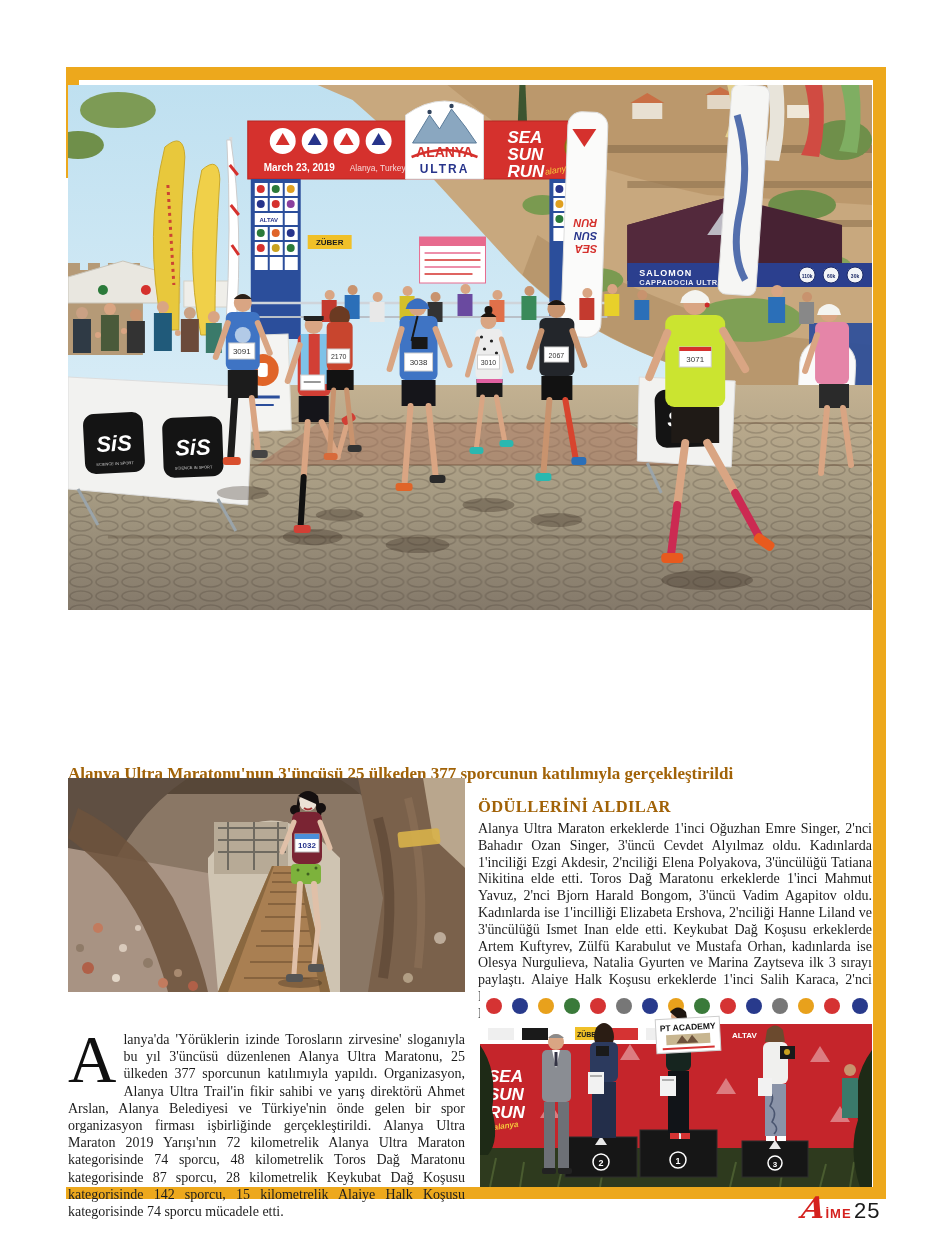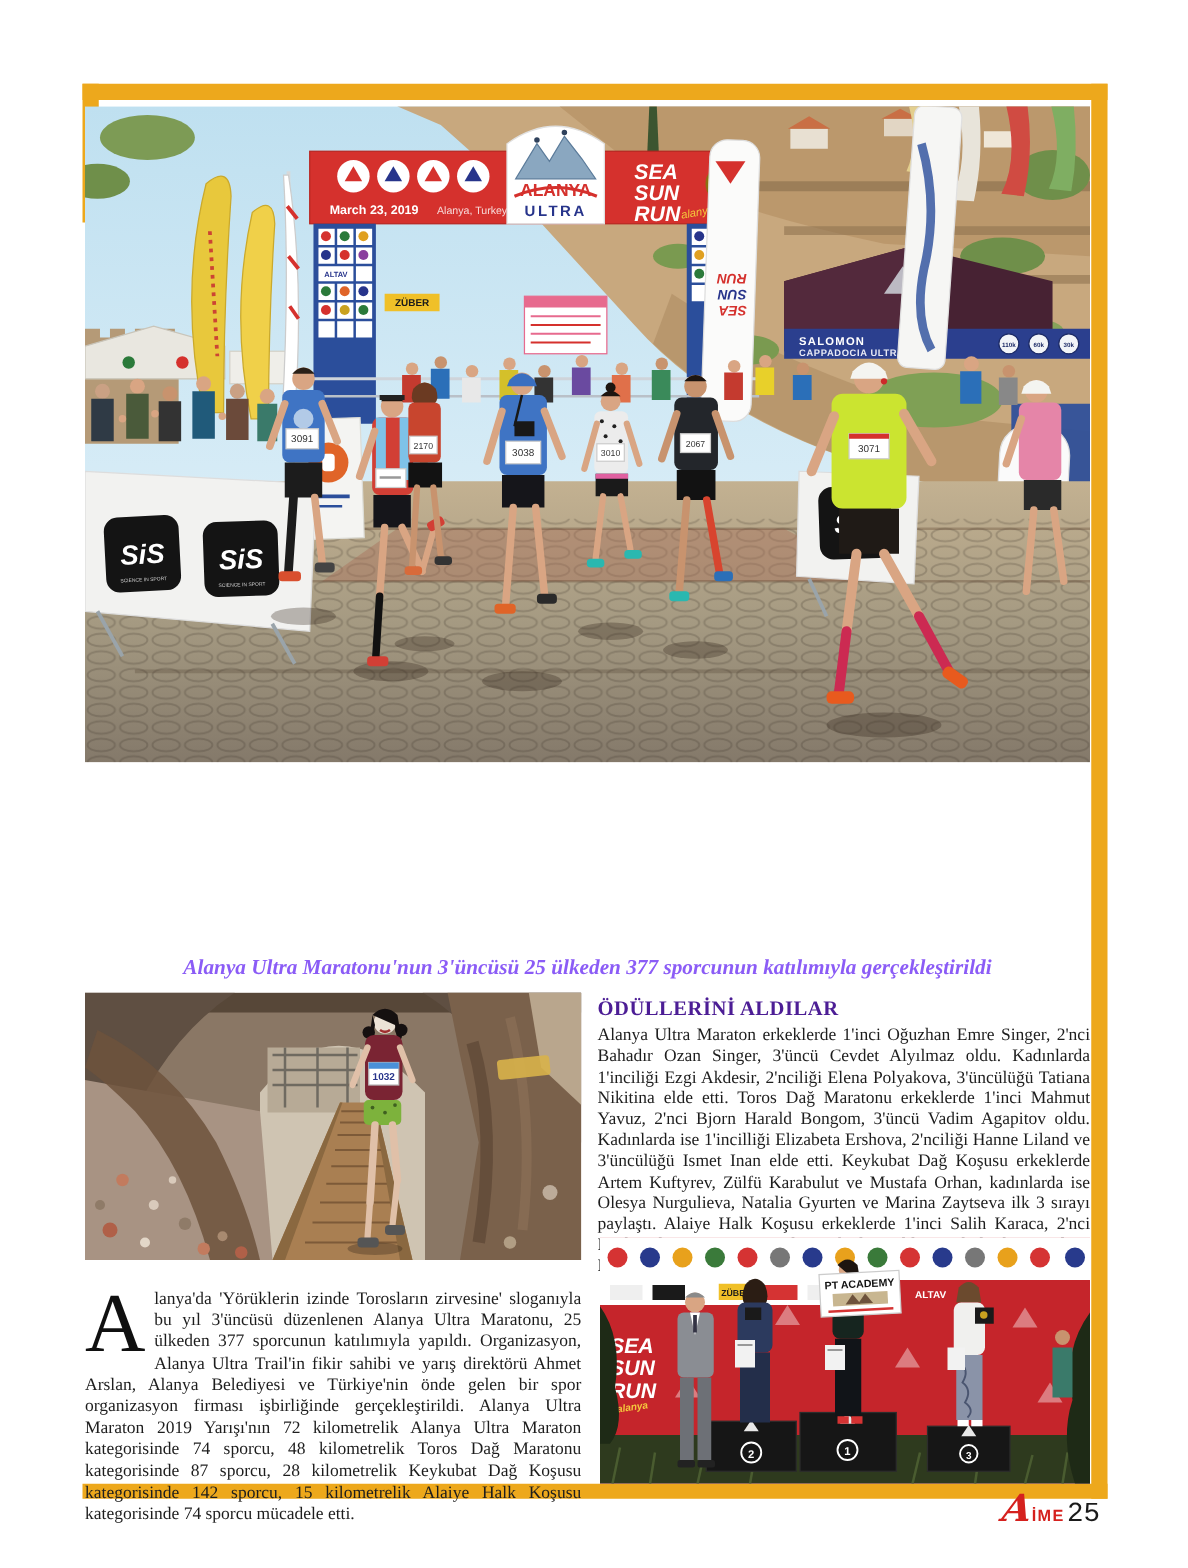--- a/index.html
+++ b/index.html
@@ -6,25 +6,25 @@
   .page{position:relative;width:950px;height:1254px;background:#fff;overflow:hidden;
         font-family:"Liberation Serif",serif;}
   .bar{position:absolute;background:#EDA81C;}
   .bar-top{left:66px;top:67px;width:820px;height:13px;}
   .bar-right{left:873px;top:67px;width:13px;height:1132px;}
   .bar-bottom{left:66px;top:1187px;width:820px;height:12px;}
   .bar-leftstub{left:66px;top:67px;width:13px;height:111px;}
   .photo{position:absolute;overflow:hidden;}
   .photo svg{display:block;}
   .main-photo{left:68px;top:85px;width:804px;height:525px;}
-  .trail-photo{left:68px;top:794px;width:453px;height:214px;}
+  .trail-photo{left:68px;top:778px;width:453px;height:214px;}
   .podium-photo{left:480px;top:990px;width:392px;height:197px;}
   .headline-wrap{position:absolute;left:68px;top:614px;width:804px;height:150px;}
-  .subtitle{position:absolute;left:68px;top:764px;width:804px;text-align:center;
-            font-style:italic;font-weight:bold;font-size:17px;color:#8b5cf6;}
+  .subtitle{position:absolute;left:68px;top:764px;width:804px;text-align:left;
+            font-weight:bold;font-size:17px;color:#a16207;}
   .col-left-text{position:absolute;left:68px;top:1031px;width:397px;
                  font-size:14px;line-height:17.2px;text-align:justify;color:#1d1d1d;}
   .dropcap{float:left;font-family:"Liberation Serif",serif;font-size:67px;line-height:52px;
            padding:2px 7px 0 0;color:#101010;}
   .col-right{position:absolute;left:478px;top:797px;width:394px;}
   .awards-heading{font-weight:bold;font-size:16.5px;letter-spacing:.4px;margin:0 0 4px 0;
                   font-family:"Liberation Serif",serif;}
   .awards-body{font-size:14px;line-height:16.8px;text-align:justify;color:#1d1d1d;margin:0;}
   .footer{position:absolute;right:70px;top:1195px;display:flex;align-items:baseline;}
   .footer .brand-a{color:#d5211e;font-family:"DejaVu Serif",serif;font-weight:bold;
@@ -584,21 +584,21 @@
       <rect x="240" y="186" width="16" height="8" rx="3" fill="#555555"></rect>
     </g>
   </svg>
   </div>
 
   <div class="col-left-text">
     <span class="dropcap">A</span><span>lanya'da 'Yörüklerin izinde Torosların zirvesine' sloganıyla bu yıl 3'üncüsü düzenlenen Alanya Ultra Maratonu, 25 ülkeden 377 sporcunun katılımıyla yapıldı. Organizasyon, Alanya Ultra Trail'in fikir sahibi ve yarış direktörü Ahmet Arslan, Alanya Belediyesi ve Türkiye'nin önde gelen bir spor organizasyon firması işbirliğinde gerçekleştirildi. Alanya Ultra Maraton 2019 Yarışı'nın 72 kilometrelik Alanya Ultra Maraton kategorisinde 74 sporcu, 48 kilometrelik Toros Dağ Maratonu kategorisinde 87 sporcu, 28 kilometrelik Keykubat Dağ Koşusu kategorisinde 142 sporcu, 15 kilometrelik Alaiye Halk Koşusu kategorisinde 74 sporcu mücadele etti.</span>
   </div>
 
   <div class="col-right">
-    <h2 class="awards-heading" style="color: #4c1d95;">ÖDÜLLERİNİ ALDILAR</h2>
+    <h2 class="awards-heading" style="color: #a16207;">ÖDÜLLERİNİ ALDILAR</h2>
     <p class="awards-body">Alanya Ultra Maraton erkeklerde 1'inci Oğuzhan Emre Singer, 2'nci Bahadır Ozan Singer, 3'üncü Cevdet Alyılmaz oldu. Kadınlarda 1'inciliği Ezgi Akdesir, 2'nciliği Elena Polyakova, 3'üncülüğü Tatiana Nikitina elde etti. Toros Dağ Maratonu erkeklerde 1'inci Mahmut Yavuz, 2'nci Bjorn Harald Bongom, 3'üncü Vadim Agapitov oldu. Kadınlarda ise 1'incilliği Elizabeta Ershova, 2'nciliği Hanne Liland ve 3'üncülüğü Ismet Inan elde etti. Keykubat Dağ Koşusu erkeklerde Artem Kuftyrev, Zülfü Karabulut ve Mustafa Orhan, kadınlarda ise Olesya Nurgulieva, Natalia Gyurten ve Marina Zaytseva ilk 3 sırayı paylaştı. Alaiye Halk Koşusu erkeklerde 1'inci Salih Karaca, 2'nci Fatih Yılmaz, 3'üncü Mevlüt Kabadayı oldu. Kadınlarda ise Elena Nurgulieva, Hülya Kıvrak ve Maria Suetina ilk sırada yer aldı.</p>
   </div>
 
   <div class="photo podium-photo">
   <svg width="392" height="197" viewBox="0 0 392 197" preserveAspectRatio="none">
     <rect x="0" y="0" width="392" height="197" fill="#c5252b"></rect>
     <g>
       <rect x="0" y="0" width="392" height="34" fill="#ffffff"></rect>
       <rect x="0" y="34" width="200" height="20" fill="#ffffff"></rect>
       <g>

